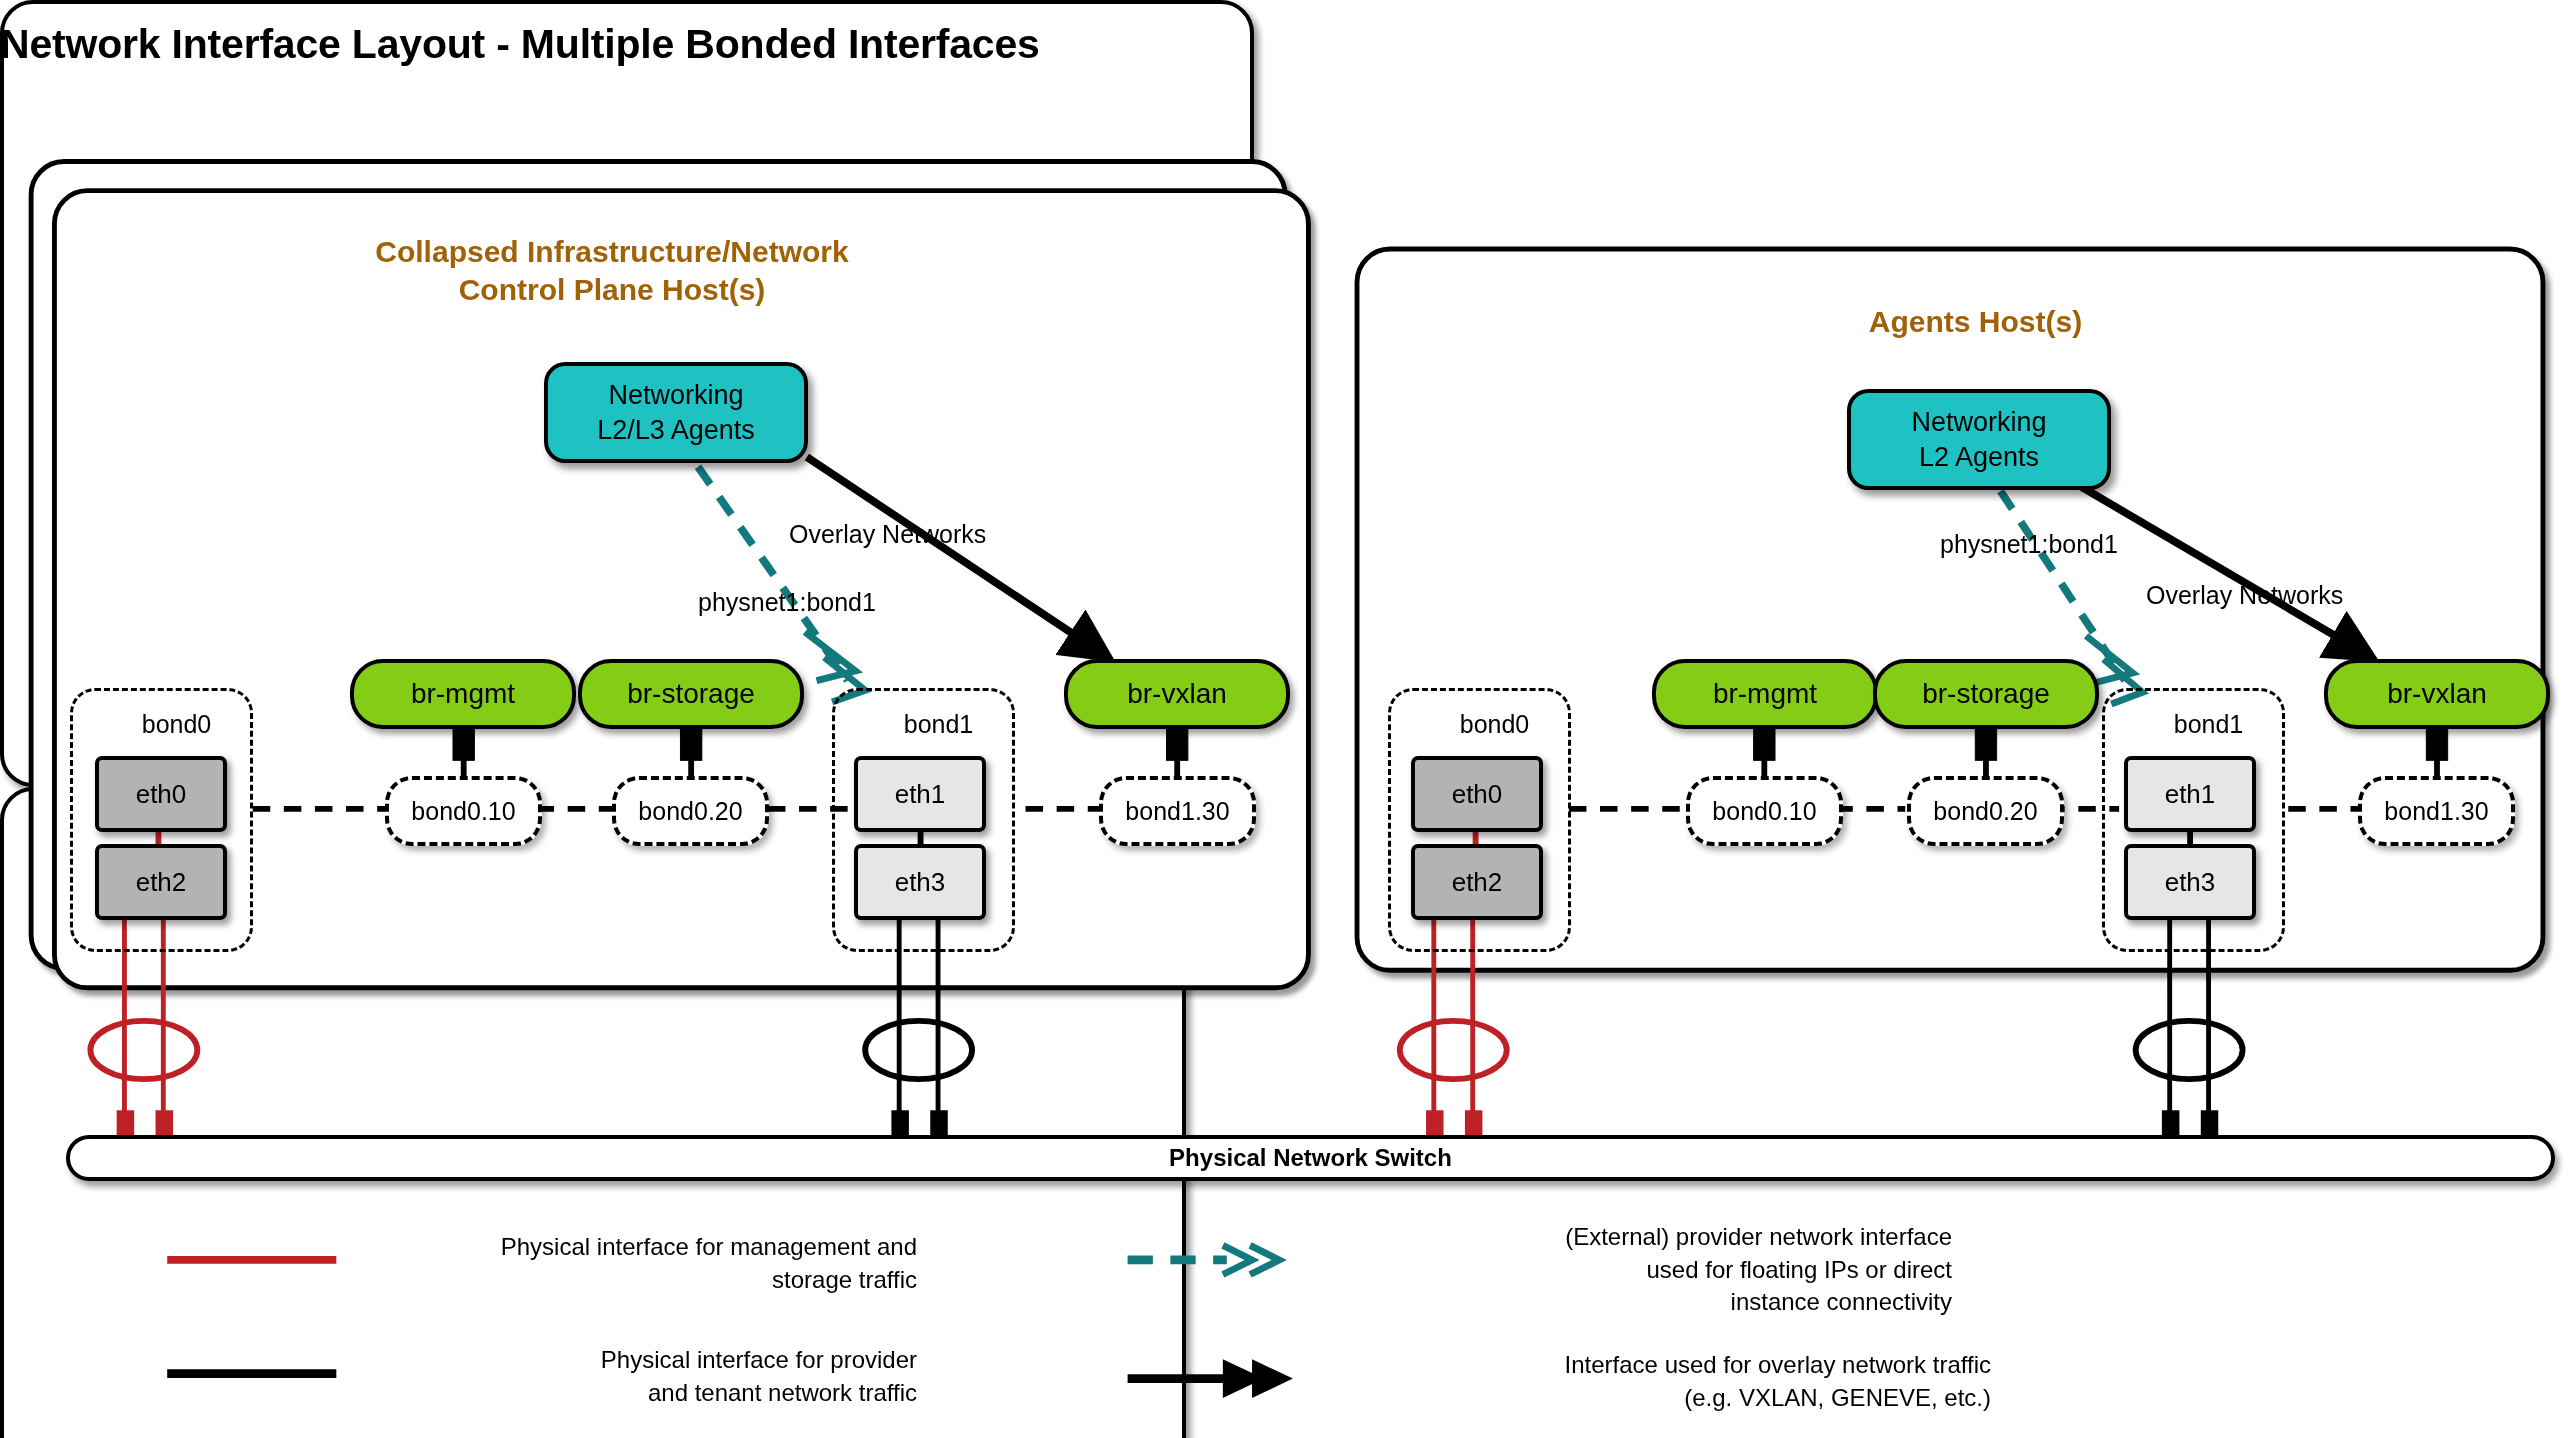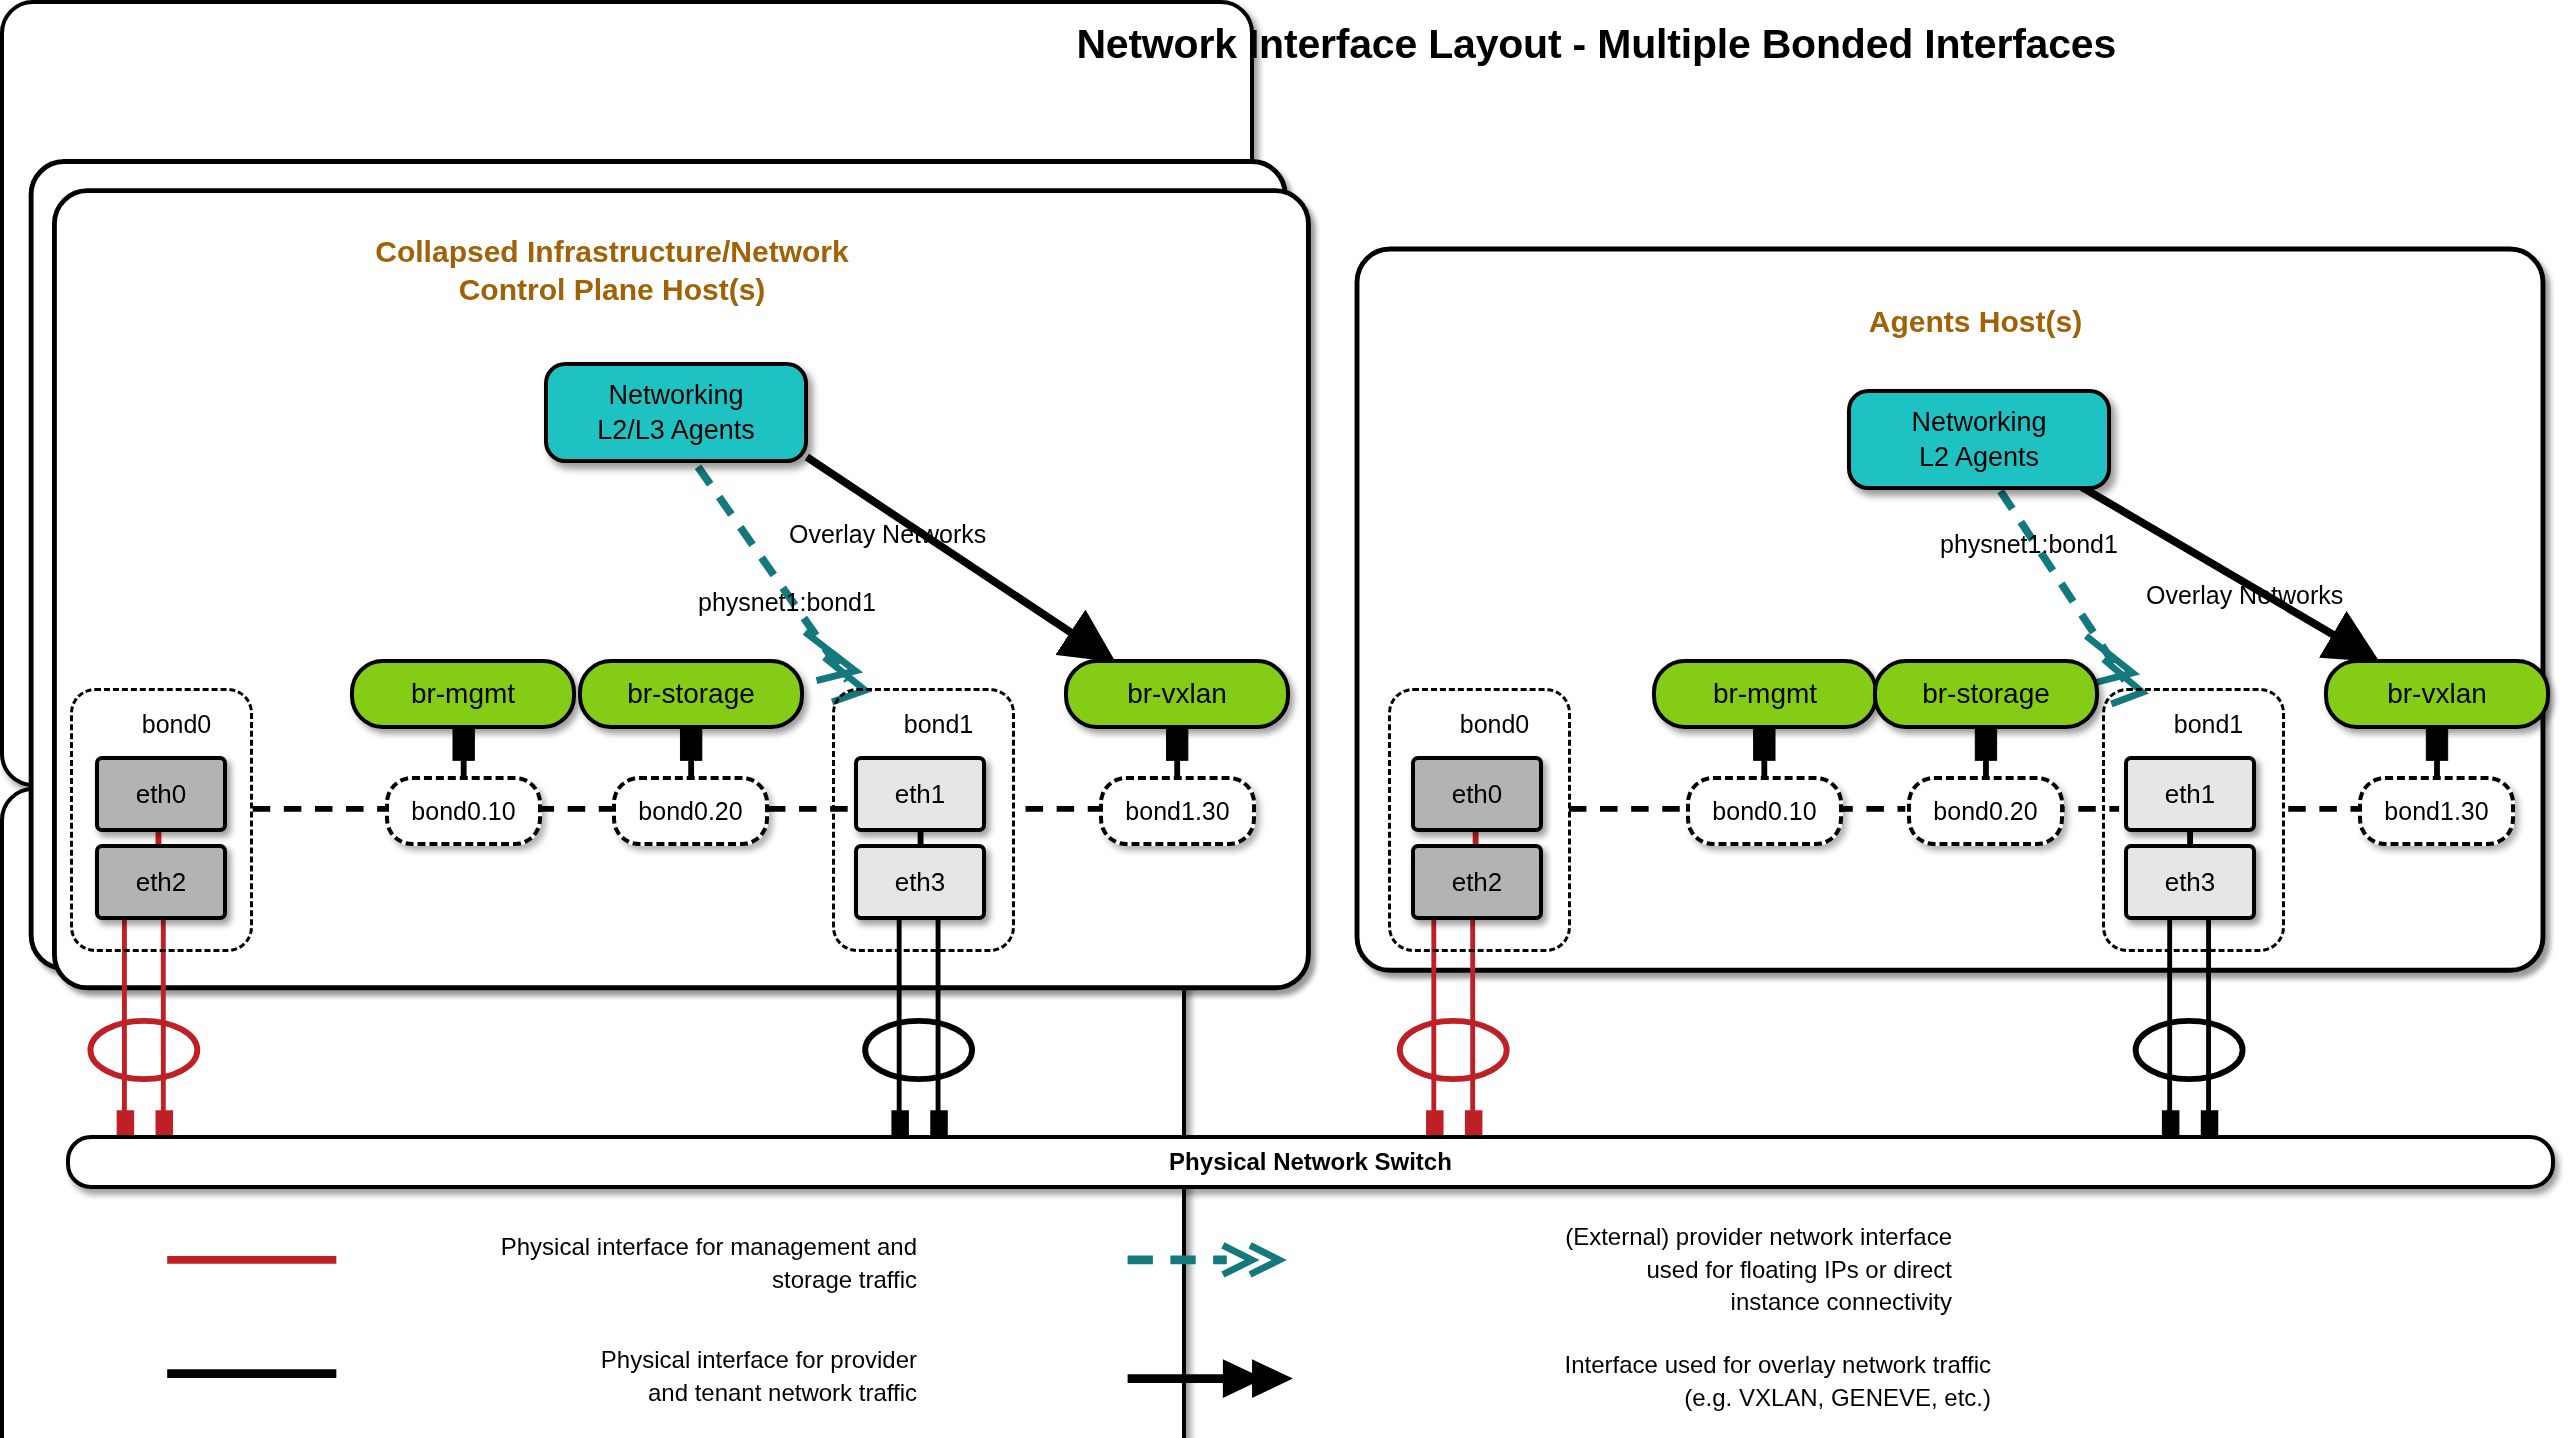--- a/index.html
+++ b/index.html
@@ -9,21 +9,21 @@
     background: #ffffff;
     font-family: "Liberation Sans", sans-serif;
     position: relative;
     overflow: hidden;
   }
   #stage { position:absolute; inset:0; }
   svg.layer { position:absolute; left:0; top:0; width:2576px; height:1439px; }
 
   .title {
     position:absolute; left:0; top:21.4px; width:2116px;
-    text-align:right;
+    text-align:left;
     font-size:41px; font-weight:bold; color:#000;
     letter-spacing:-0.2px;
   }
 
   
   .node {
     position:absolute;
     display:flex; align-items:center; justify-content:center;
     text-align:center;
     color:#000;
@@ -309,21 +309,21 @@
 
   <div class="bond-group" style="left:2102px; top:688px; width:183px; height:264px;">
     <div class="bond-label" style="top:19.4px;">bond1</div>
   </div>
   <div class="node eth-box eth-light" style="left:2124px; top:756px; width:132px; height:76px;">eth1</div>
   <div class="node eth-box eth-light" style="left:2124px; top:844px; width:132px; height:76px;">eth3</div>
 
   <div class="annot" style="left:1940px; top:530px;">physnet1:bond1</div>
   <div class="annot" style="left:2146px; top:581px;">Overlay Networks</div>
 
-  <div class="switch-bar" style="left:66px; top:1135px; width:2489px; height:54px;">
+  <div class="switch-bar" style="left:66px; top:1135px; width:2489px; height:46px;">
     <span>Physical Network Switch</span>
   </div>
 
   <div class="legend-text" style="left:373px; top:1231px; width:544px;">Physical interface for management and
 storage traffic</div>
 
   <div class="legend-text" style="left:373px; top:1344px; width:544px;">Physical interface for provider
 and tenant network traffic</div>
 
   <div class="legend-text" style="left:1330px; top:1221px; width:622px;">(External) provider network interface

